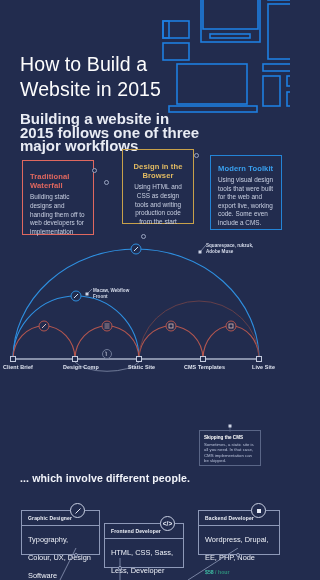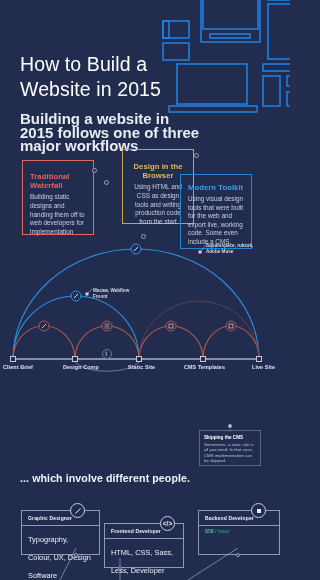--- a/index.html
+++ b/index.html
@@ -25,21 +25,21 @@
   }
 
   
   .wf{position:absolute;box-sizing:border-box;background:transparent;}
   .wf .wf-h{font-size:7.6px;font-weight:700;line-height:9.4px;letter-spacing:.1px;}
   .wf .wf-b{font-size:6.4px;font-weight:500;line-height:8.6px;color:#c9d0e2;margin-top:2.5px;}
   .wf1{left:22px;top:160px;width:72px;height:75px;border:1px solid #e0685f;padding:11px 7px;}
   .wf1 .wf-h{color:#e0685f;}
   .wf2{left:122px;top:149px;width:72px;height:75px;border:1px solid #c8a14a;padding:12px 7px;text-align:center;}
   .wf2 .wf-h{color:#e2bb62;}
-  .wf3{left:180px;top:155px;width:72px;height:75px;border:1px solid #2484d6;padding:8px 7px;margin-top:19px;}
+  .wf3{left:210px;top:155px;width:72px;height:75px;border:1px solid #2484d6;padding:8px 7px;}
   .wf3 .wf-h{color:#39a0ef;}
 
   .knob{position:absolute;width:5px;height:5px;border-radius:50%;
         border:1px solid #9aa4c0;background:#222c4e;box-sizing:border-box;}
 
   
   .diagram{position:absolute;left:0;top:236px;width:290px;height:230px;}
   .node-label{
     position:absolute;font-size:5.4px;font-weight:700;color:#dfe4f0;
     white-space:nowrap;letter-spacing:.1px;
@@ -226,20 +226,21 @@
     <div class="pb">HTML, CSS, Sass, Less, Developer</div>
     <div class="pr">
       <span>$34</span> <span class="unit">/ hour</span>
     </div>
   </div>
   <div class="pbadge" style="left:160px;top:516px;">&lt;/&gt;</div>
   <div class="pdot" style="left:118px;top:566px;"></div>
 
   <div class="pcard p3">
     <div class="ph">Backend Developer</div>
+    <div class="pb">Wordpress, Drupal, EE, PHP, Node</div>
     <div class="pr">
       <span>$58</span> <span class="unit">/ hour</span>
     </div>
   </div>
   <div class="pbadge" style="left:251px;top:503px;">
     <svg width="8" height="8" viewBox="0 0 8 8">
         <rect x="2" y="2" width="4" height="4" fill="#e7ebf5"></rect>
       </svg>
   </div>
   <div class="pdot" style="left:236px;top:553px;"></div>

